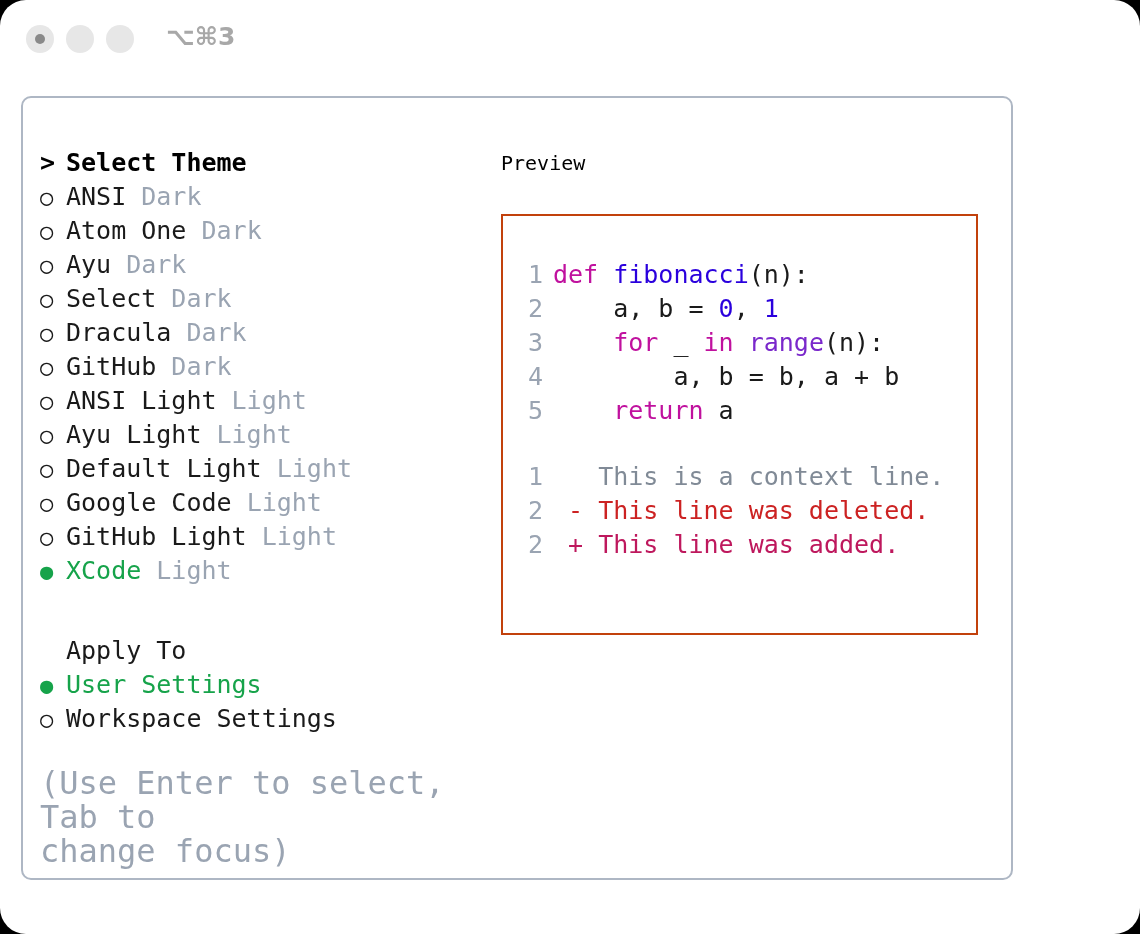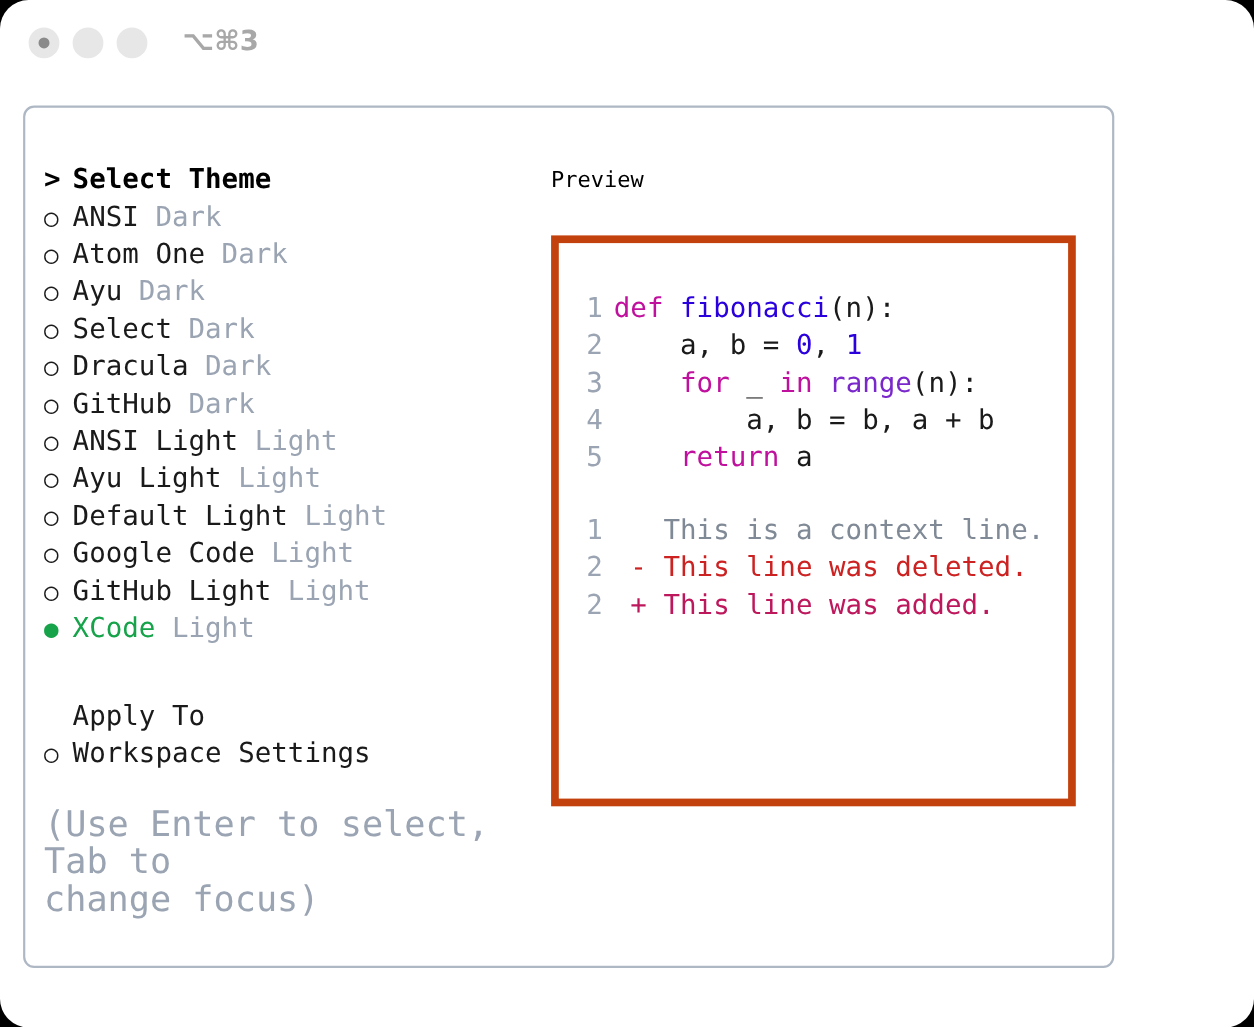--- a/index.html
+++ b/index.html
@@ -129,22 +129,22 @@
   #preview-title {
     font-size: 20px;
     font-weight: normal;
     color: #000000;
     line-height: 34px;
   }
 
   #preview-box {
     margin-top: 34px;
     width: 477px;
-    height: 519px;
-    border: 7px solid #c2410c;
+    height: 421px;
+    border: 2px solid #c2410c;
     background: #ffffff;
     padding: 42px 0 4px 0;
   }
 
   .code-line {
     height: 34px;
     line-height: 34px;
     font-size: 25px;
     white-space: pre;
     padding-left: 14px;
@@ -206,20 +206,21 @@
           <div class="row"><span class="marker filled">●</span><span class="label-sel">XCode</span><span class="dim"> Light</span></div>
         </div>
 
       <div class="section-gap"></div>
 
       <div class="row">
         <span class="marker blank">○</span><span>Apply To</span>
       </div>
 
       <div id="apply-items">
+          <div class="row"><span class="marker filled">●</span><span class="label-sel">User Settings</span></div>
           <div class="row"><span class="marker hollow">○</span><span>Workspace Settings</span></div>
         </div>
 
       <div class="small-gap"></div>
 
       <div id="hint">(Use Enter to select, Tab to
 change focus)</div>
 
     </div>
 

